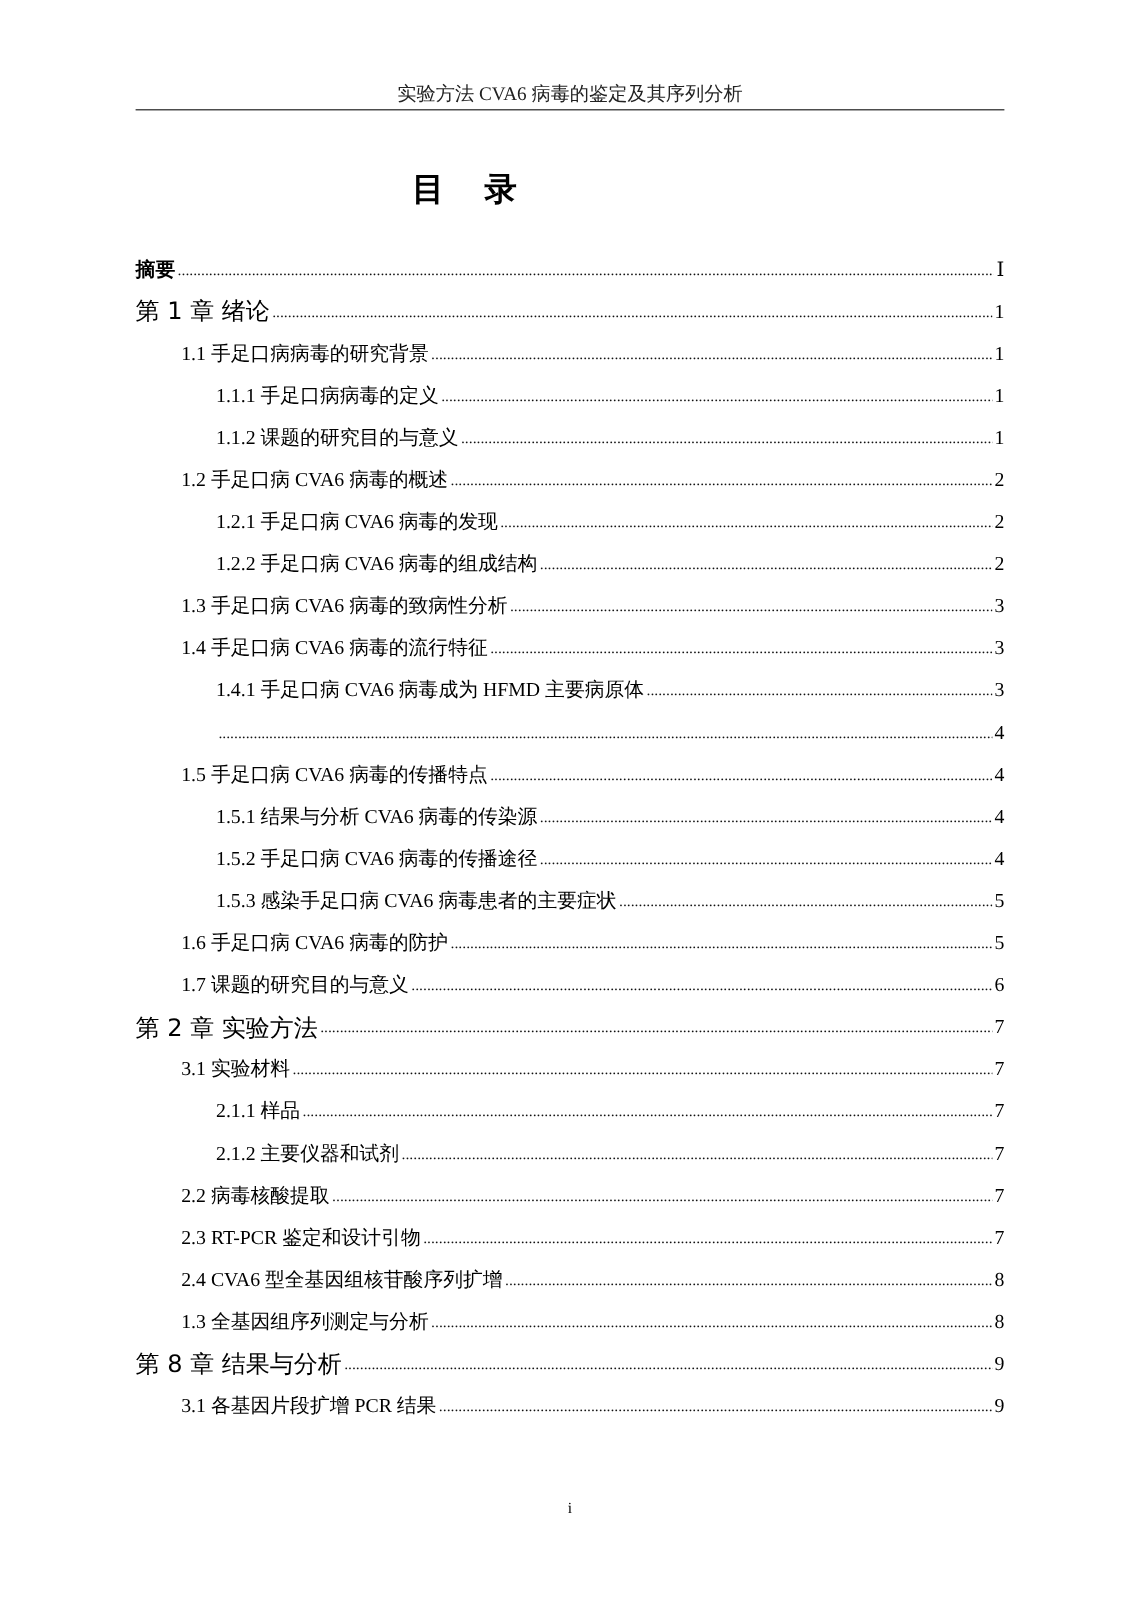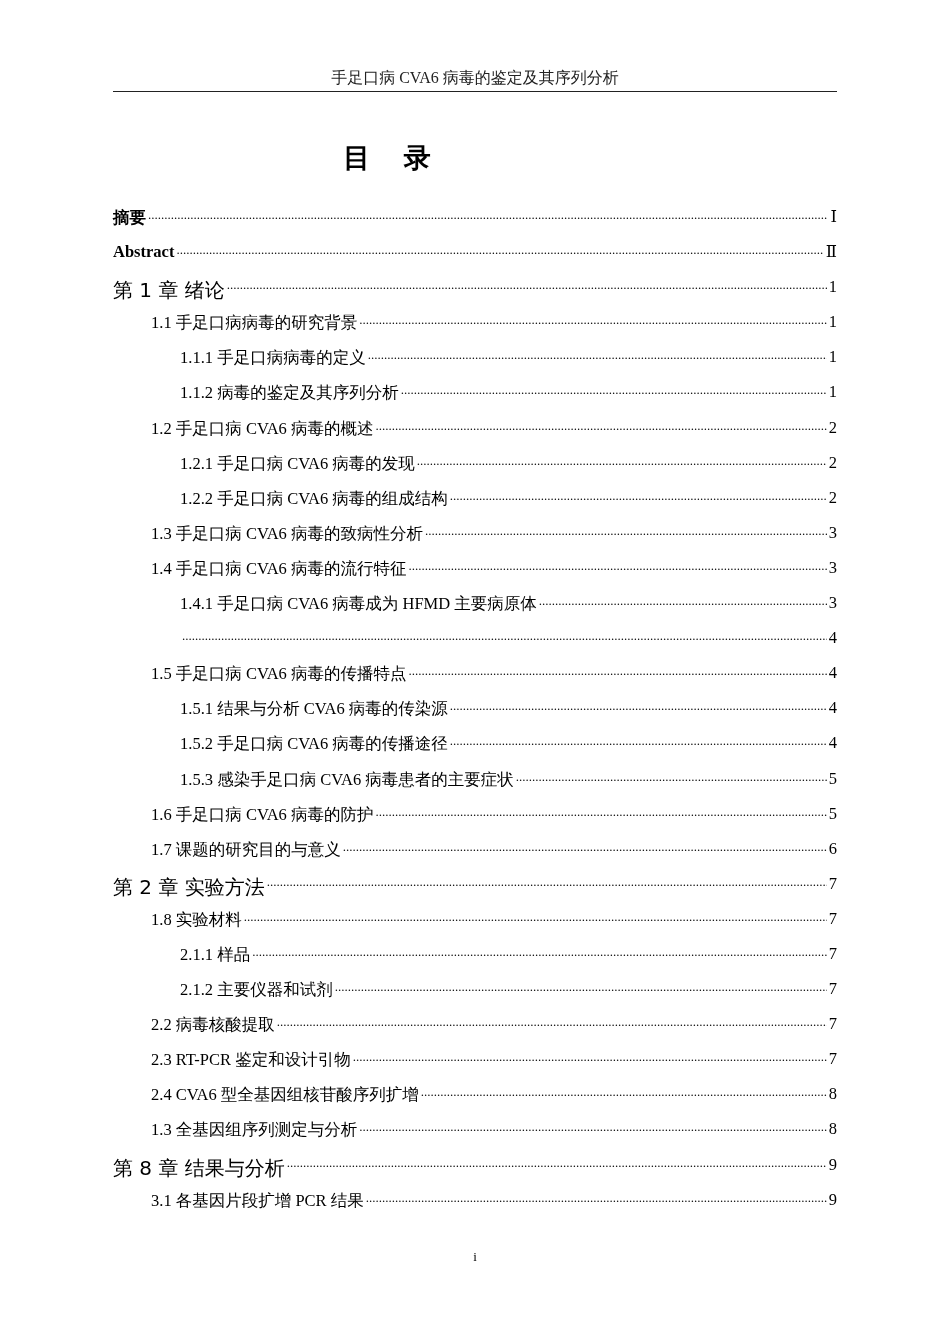--- a/index.html
+++ b/index.html
@@ -5,68 +5,63 @@
   html, body { margin: 0; padding: 0; background: #ffffff; }
   body { width: 950px; height: 1344px; position: relative; overflow: hidden;
          font-family: "Liberation Serif", "DejaVu Serif", serif; color: #000; }
   .header-title { position: absolute; left: 113px; width: 724px; top: 68px; text-align: center;
          font-size: 16px; color: #222; }
   .header-rule { position: absolute; left: 113px; width: 724px; top: 91px; height: 0;
          border-top: 1.5px solid #222; }
   .toc-heading { position: absolute; left: 0; width: 786px; top: 140px; text-align: center;
          font-family: "DejaVu Sans", sans-serif; font-weight: bold; font-size: 27px; letter-spacing: 12px; }
   .toc { position: absolute; left: 113px; width: 724px; top: 207px; }
-  .toc-row { display: flex; align-items: flex-start; height: 35.1px; font-size: 16.5px; }
+  .toc-row { display: flex; align-items: center; height: 35.1px; font-size: 16.5px; }
   .toc-row .label { white-space: nowrap; }
   .toc-row .dots { flex: 1; overflow: hidden; white-space: nowrap; margin: 0 2px; letter-spacing: 0px;
          color: #111; font-size: 13px; }
   .toc-row .dots::before { content: "................................................................................................................................................................................................................................................................................"; }
   .toc-row .page { white-space: nowrap; text-align: right; }
   .lvl0 .label { font-family: "DejaVu Sans", sans-serif; font-size: 20px; }
   .lvl0.bold .label { font-weight: bold; font-family: "Liberation Serif", serif; font-size: 16.5px; }
   .lvl1 { padding-left: 38px; }
   .lvl2 { padding-left: 67px; }
   .page-number { position: absolute; left: 0; width: 950px; top: 1249px; text-align: center; font-size: 13px; }
 </style>
 </head>
 <body>
 
-<div class="header-title">手足口病 CVA6 病毒的鉴定及其序列分析</div>
+<div class="header-title">实验方法 CVA6 病毒的鉴定及其序列分析</div>
 <div class="header-rule"></div>
 
 <div class="toc-heading">目 录</div>
 
 <div class="toc" id="toc">
     <div class="toc-row lvl0 bold">
       <span class="label">摘要</span>
       <span class="dots"></span>
       <span class="page">Ⅰ</span>
-    </div>
-    <div class="toc-row lvl0 bold">
-      <span class="label">Abstract</span>
-      <span class="dots"></span>
-      <span class="page">Ⅱ</span>
     </div>
     <div class="toc-row lvl0">
       <span class="label">第 1 章 绪论</span>
       <span class="dots"></span>
       <span class="page">1</span>
     </div>
     <div class="toc-row lvl1">
       <span class="label">1.1 手足口病病毒的研究背景</span>
       <span class="dots"></span>
       <span class="page">1</span>
     </div>
     <div class="toc-row lvl2">
       <span class="label">1.1.1 手足口病病毒的定义</span>
       <span class="dots"></span>
       <span class="page">1</span>
     </div>
     <div class="toc-row lvl2">
-      <span class="label">1.1.2 病毒的鉴定及其序列分析</span>
+      <span class="label">1.1.2 课题的研究目的与意义</span>
       <span class="dots"></span>
       <span class="page">1</span>
     </div>
     <div class="toc-row lvl1">
       <span class="label">1.2 手足口病 CVA6 病毒的概述</span>
       <span class="dots"></span>
       <span class="page">2</span>
     </div>
     <div class="toc-row lvl2">
       <span class="label">1.2.1 手足口病 CVA6 病毒的发现</span>
@@ -126,21 +121,21 @@
       <span class="label">1.7 课题的研究目的与意义</span>
       <span class="dots"></span>
       <span class="page">6</span>
     </div>
     <div class="toc-row lvl0">
       <span class="label">第 2 章  实验方法</span>
       <span class="dots"></span>
       <span class="page">7</span>
     </div>
     <div class="toc-row lvl1">
-      <span class="label">1.8 实验材料</span>
+      <span class="label">3.1 实验材料</span>
       <span class="dots"></span>
       <span class="page">7</span>
     </div>
     <div class="toc-row lvl2">
       <span class="label">2.1.1 样品</span>
       <span class="dots"></span>
       <span class="page">7</span>
     </div>
     <div class="toc-row lvl2">
       <span class="label">2.1.2 主要仪器和试剂</span>

